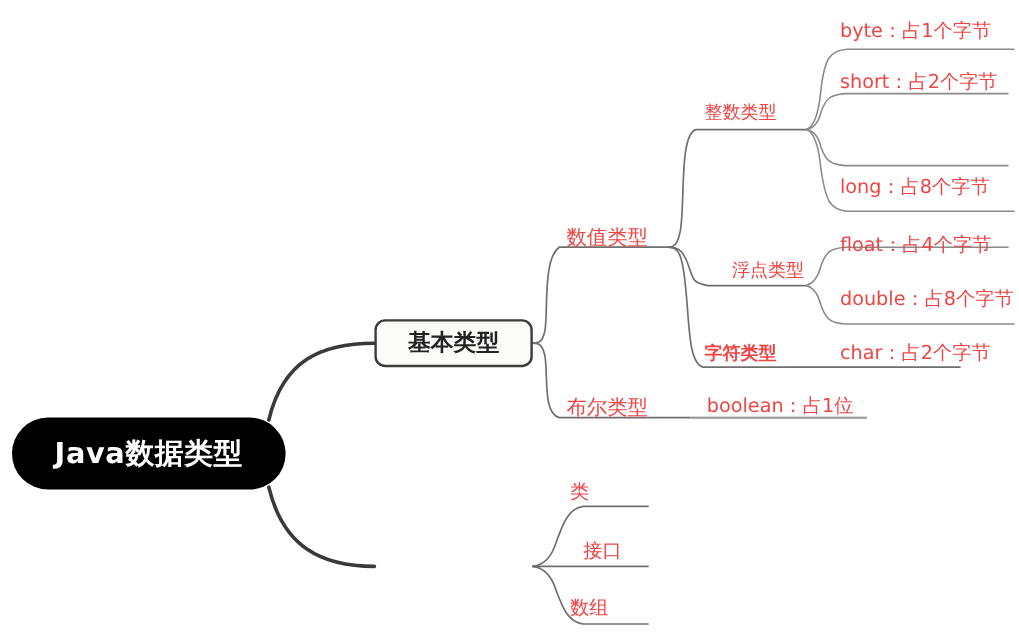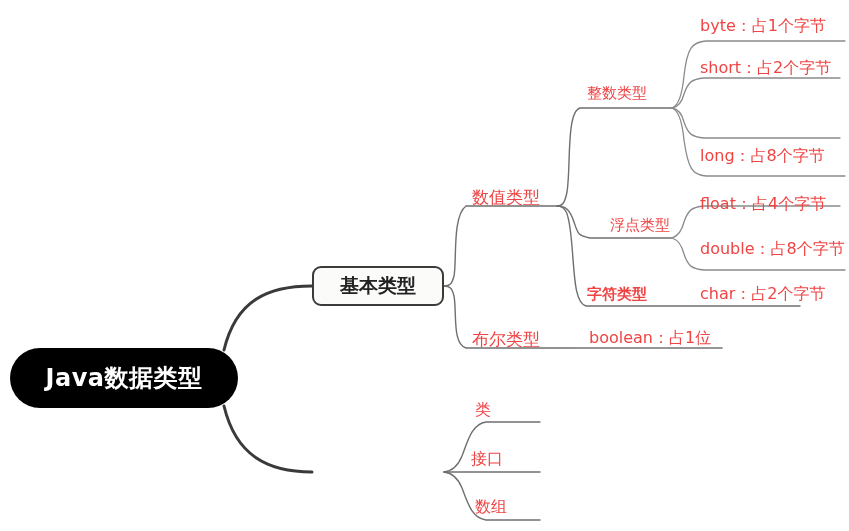--- a/index.html
+++ b/index.html
@@ -129,16 +129,16 @@
   <div class="txt t-leaf" style="left:700px; top:146px;">long：占8个字节</div>
 
   <div class="txt t-leaf" style="left:700px; top:194px;">float：占4个字节</div>
   <div class="txt t-leaf" style="left:700px; top:239px;">double：占8个字节</div>
 
   <div class="txt t-leaf" style="left:700px; top:284px;">char：占2个字节</div>
 
   <div class="txt t-leaf" style="left:589px; top:328px;">boolean：占1位</div>
 
   <div class="txt t-leaf" style="left:475px; top:400px;">类</div>
-  <div class="txt t-leaf" style="left:471px; top:449px;">接口</div>
+  <div class="txt t-leaf" style="left:486px; top:449px;">接口</div>
   <div class="txt t-leaf" style="left:475px; top:497px;">数组</div>
 
 </div>
 
 </body></html>

